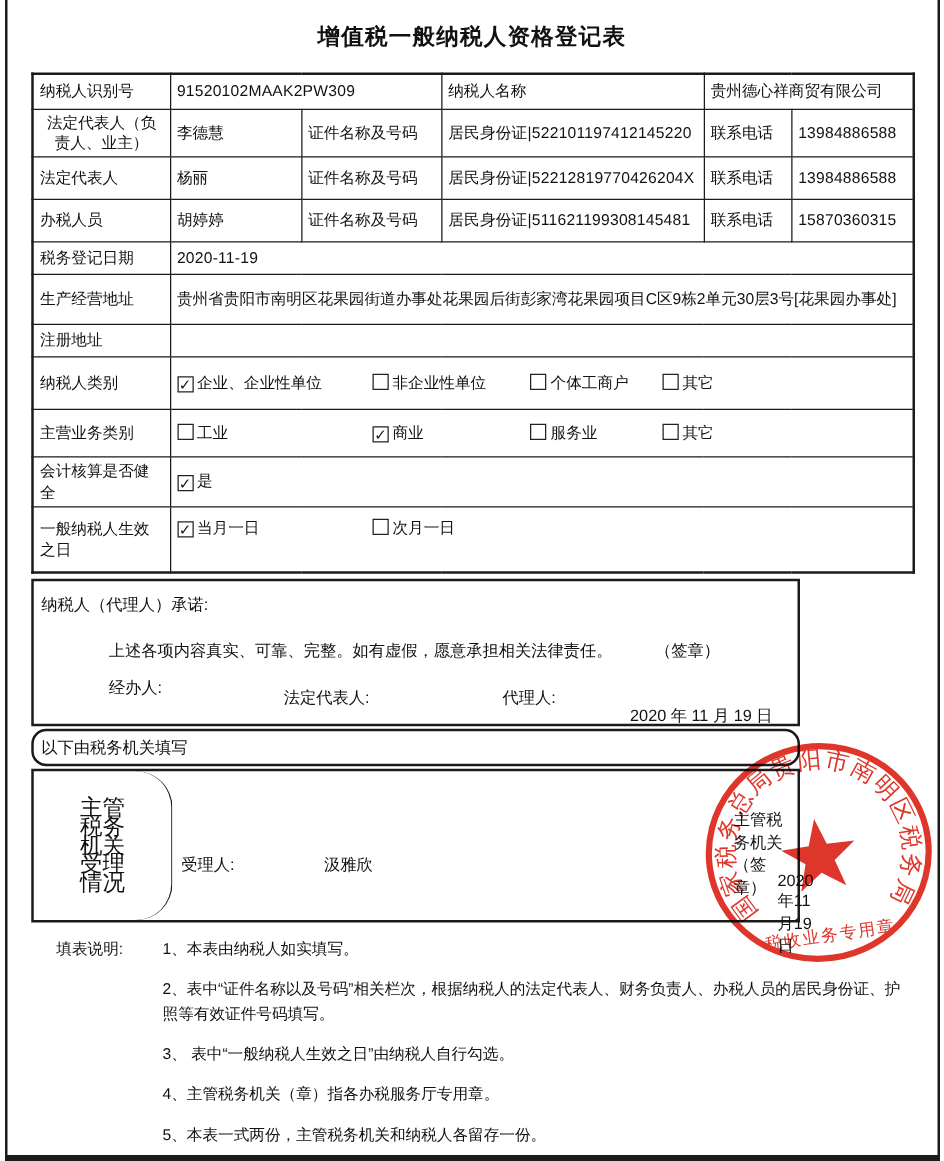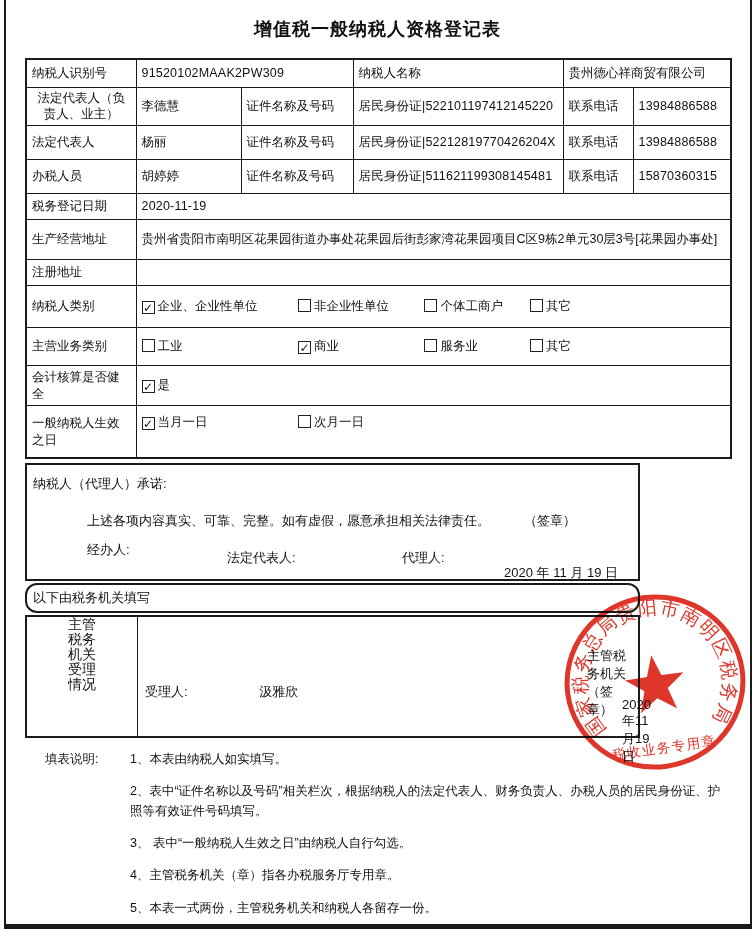--- a/index.html
+++ b/index.html
@@ -43,21 +43,21 @@
   .commit .seal{position:absolute;right:62px;top:47px;}
   .commit .sig1{position:absolute;left:60px;top:76px;}
   .commit .sig2{position:absolute;left:200px;top:84px;}
   .commit .sig3{position:absolute;left:375px;top:84px;}
   .commit .dt{position:absolute;right:20px;top:99px;}
   .authhdr{height:30px;margin-top:2px;display:flex;align-items:center;padding-left:6px;box-sizing:border-box;border-radius:12px;}
   .authbox{height:123px;margin-top:2px;}
   .authbox .label-cell{
     position:absolute;left:0;top:0;width:110px;height:100%;
     border-right:1px solid #1b1b1b;display:flex;flex-direction:column;
-    align-items:center;line-height:15px;font-size:14px;
+    align-items:center;justify-content:center;line-height:15px;font-size:18px;border-radius:29px;
   }
   .authbox .acceptor{position:absolute;left:118px;top:54px;margin-top:12px;}
   .authbox .acceptor .nm{margin-left:68px;}
   .authbox .signlabel{position:absolute;left:560px;top:30px;}
   .authbox .authdate{position:absolute;left:595px;top:80px;}
   .stamp{
     position:absolute;left:533px;top:-27px;width:190px;height:192px;
     mix-blend-mode:multiply;opacity:0.92;z-index:10;
   }
   

